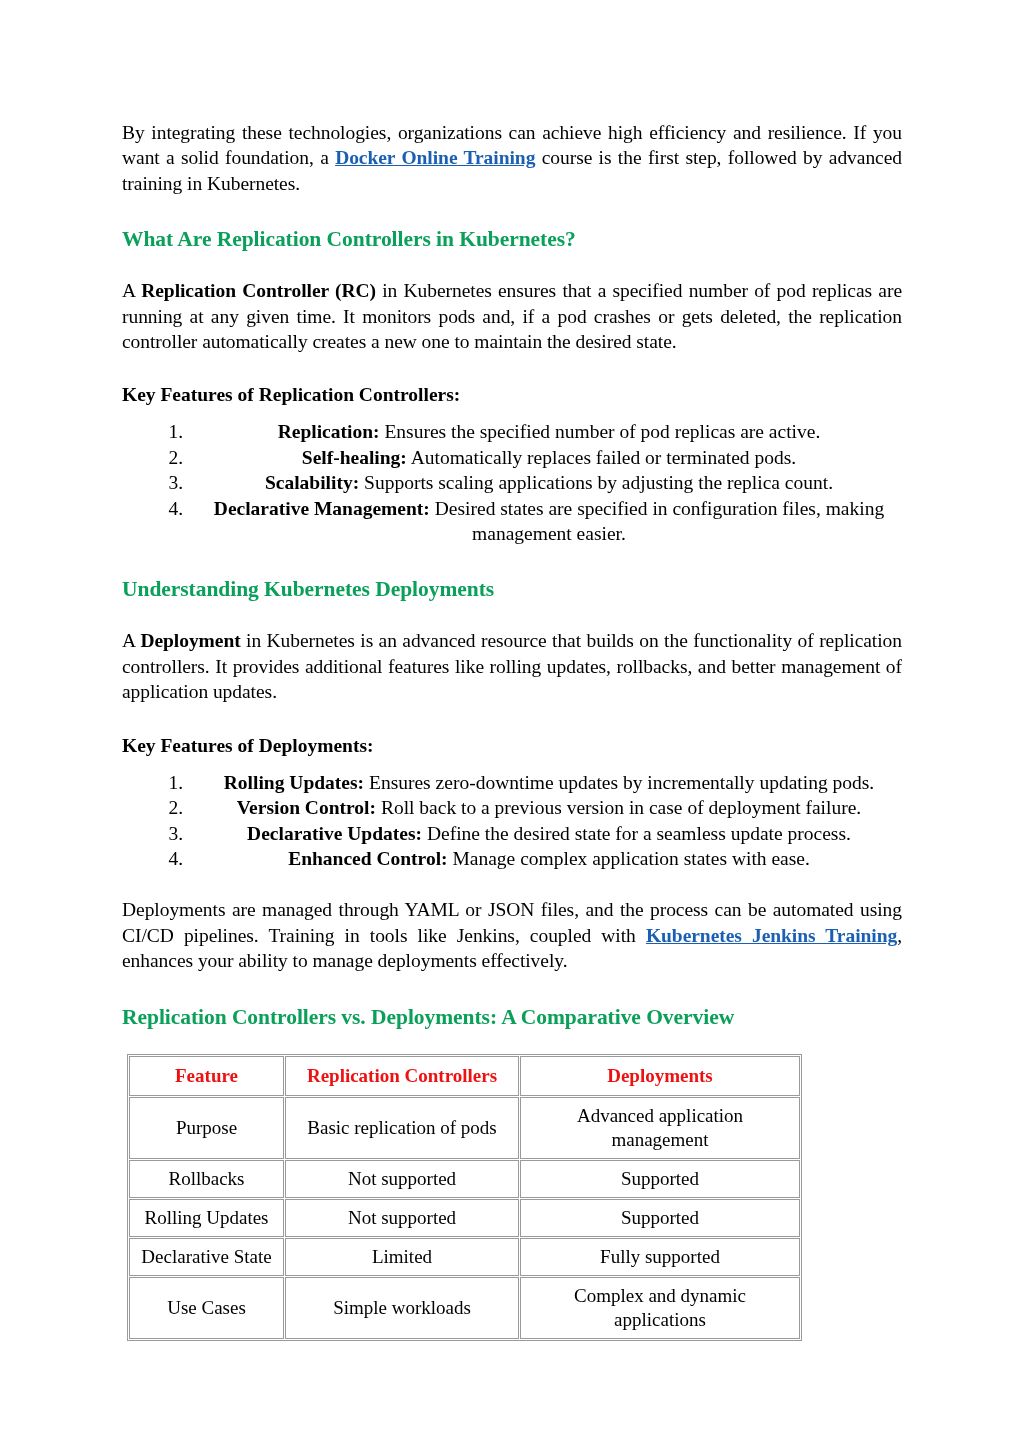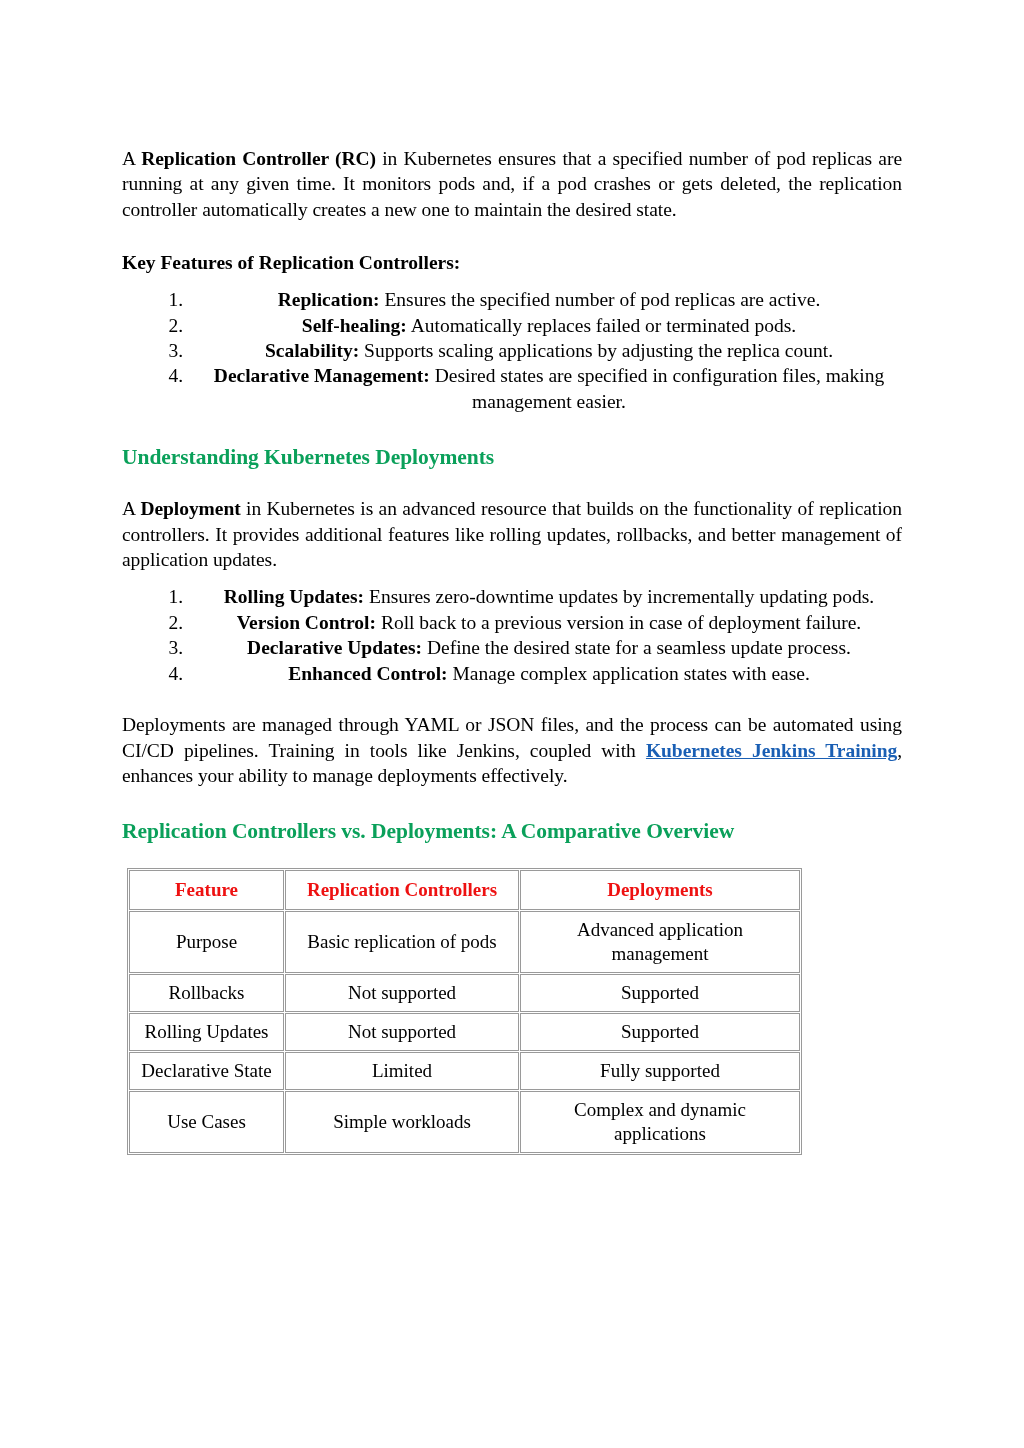--- a/index.html
+++ b/index.html
@@ -97,37 +97,40 @@
   col.c2 { width: 234px; }
   col.c3 { width: 280px; }
   tr.tall td { height: 62px; }
 </style>
 </head>
 <body>
 
 <div class="page">
   <div class="content">
 
+    <p class="body-text"><span>By integrating these technologies, organizations can achieve high efficiency and resilience. If you want a solid foundation, a </span><a class="link" href="#">Docker Online Training</a><span> course is the first step, followed by advanced training in Kubernetes.</span></p>
 
+    <h2 class="section-heading">What Are Replication Controllers in Kubernetes?</h2>
 
     <p class="body-text para-gap"><span>A </span><b>Replication Controller (RC)</b><span> in Kubernetes ensures that a specified number of pod replicas are running at any given time. It monitors pods and, if a pod crashes or gets deleted, the replication controller automatically creates a new one to maintain the desired state.</span></p>
 
     <p class="sub-heading">Key Features of Replication Controllers:</p>
 
     <ol class="feature-list">
       <li><span class="term">Replication:</span><span> Ensures the specified number of pod replicas are active.</span></li>
       <li><span class="term">Self-healing:</span><span> Automatically replaces failed or terminated pods.</span></li>
       <li><span class="term">Scalability:</span><span> Supports scaling applications by adjusting the replica count.</span></li>
       <li><span class="term">Declarative Management:</span><span> Desired states are specified in configuration files, making management easier.</span></li>
     </ol>
 
     <h2 class="section-heading">Understanding Kubernetes Deployments</h2>
 
     <p class="body-text para-gap"><span>A </span><b>Deployment</b><span> in Kubernetes is an advanced resource that builds on the functionality of replication controllers. It provides additional features like rolling updates, rollbacks, and better management of application updates.</span></p>
 
+    <p class="sub-heading">Key Features of Deployments:</p>
 
     <ol class="feature-list">
       <li><span class="term">Rolling Updates:</span><span> Ensures zero-downtime updates by incrementally updating pods.</span></li>
       <li><span class="term">Version Control:</span><span> Roll back to a previous version in case of deployment failure.</span></li>
       <li><span class="term">Declarative Updates:</span><span> Define the desired state for a seamless update process.</span></li>
       <li><span class="term">Enhanced Control:</span><span> Manage complex application states with ease.</span></li>
     </ol>
 
     <p class="body-text para-gap"><span>Deployments are managed through YAML or JSON files, and the process can be automated using CI/CD pipelines. Training in tools like Jenkins, coupled with </span><a class="link" href="#">Kubernetes Jenkins Training</a><span>, enhances your ability to manage deployments effectively.</span></p>
 

